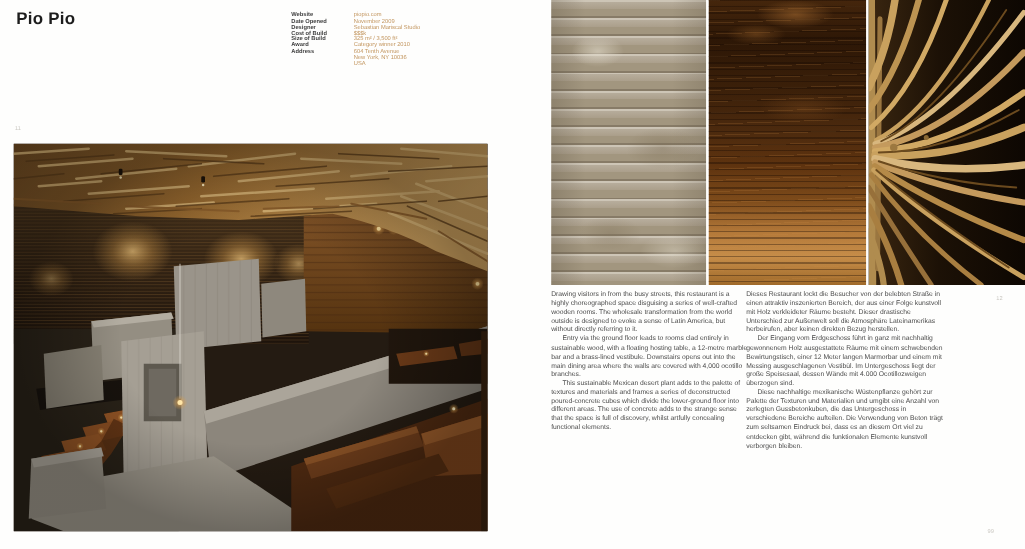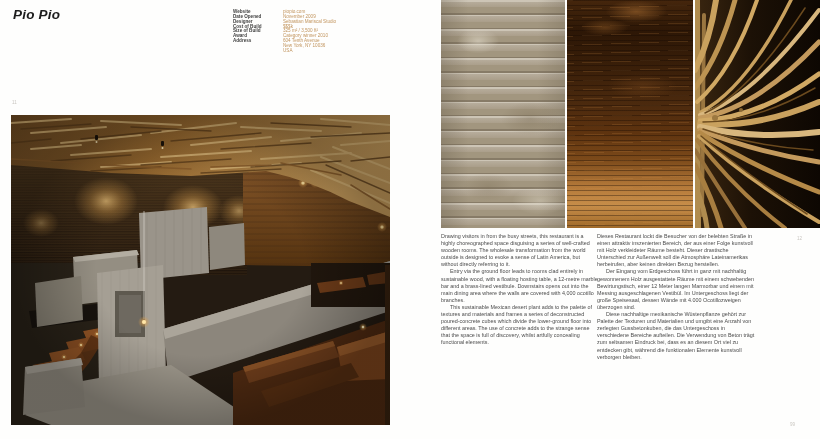--- a/index.html
+++ b/index.html
@@ -5,21 +5,21 @@
   html,body{margin:0;padding:0;}
   body{
     width:820px;height:439px;position:relative;overflow:hidden;
     background:#fefefd;
     font-family:"Liberation Sans", sans-serif;
     -webkit-font-smoothing:antialiased;
   }
   
   .page-title{
     position:absolute;left:13px;top:7px;
-    font-size:13.5px;font-weight:bold;color:#1d1d1d;letter-spacing:.2px;font-style:italic;
+    font-size:13.5px;font-weight:bold;color:#1d1d1d;letter-spacing:.2px;
   }
   .meta{
     position:absolute;left:233px;top:10px;width:150px;
     font-size:4.6px;line-height:4.85px;
   }
   .meta-row{display:flex;}
   .meta-label{width:50px;flex:0 0 50px;font-weight:bold;color:#3f3f3f;}
   .meta-value{color:#c2955e;}
   .fig-num{
     position:absolute;font-size:4.5px;color:#c9c6c0;

